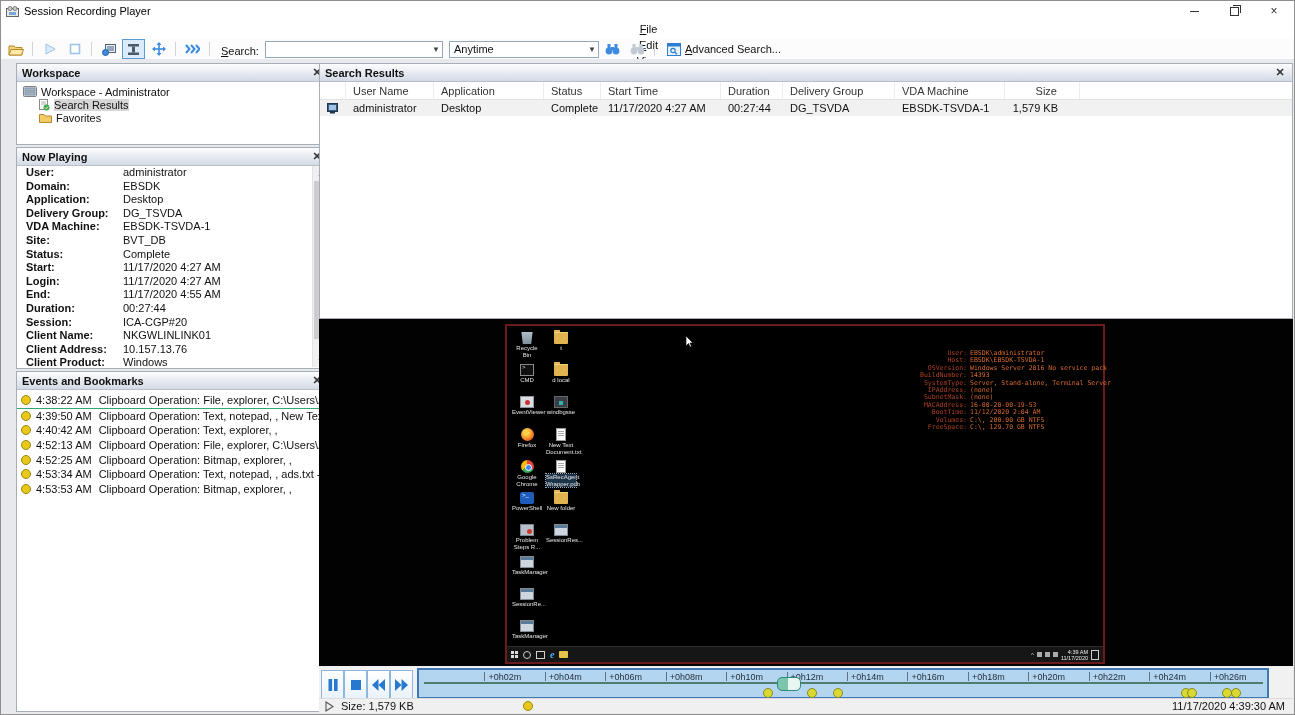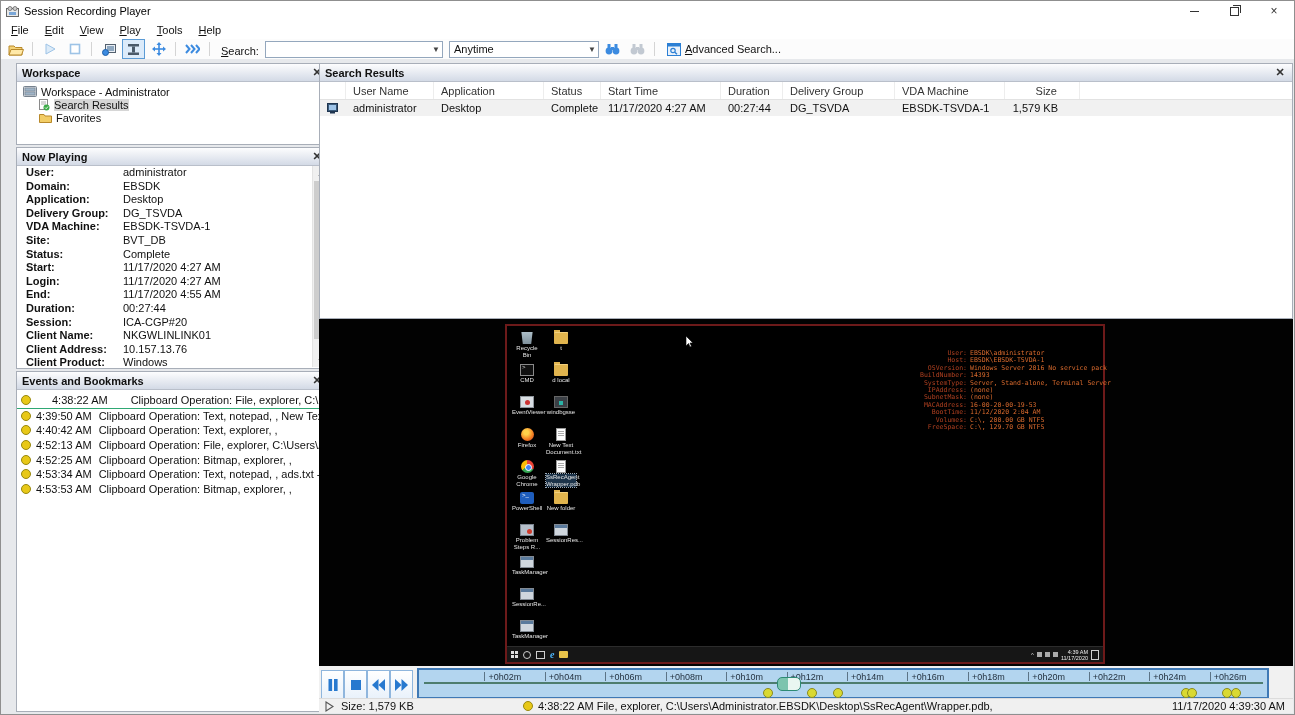--- a/index.html
+++ b/index.html
@@ -10,21 +10,21 @@
   .titlebar{height:20px;display:flex;align-items:center;gap:5px;padding:0 0 0 5px;background:#fff;}
   .app-icon{width:13px;height:11px;flex:none}
   .title-text{font-size:11px;color:#000;}
   .win-controls{margin-left:auto;display:flex;height:20px;}
   .win-btn{width:40px;display:flex;align-items:center;justify-content:center;color:#333;}
   .glyph-min{width:9px;height:1px;background:#333;}
   .glyph-restore{width:7px;height:7px;border:1px solid #333;position:relative;background:#fff;}
   .glyph-restore:before{content:"";position:absolute;left:2px;top:-3px;width:7px;height:7px;border:1px solid #333;border-bottom:none;border-left:none;}
   .glyph-close{font-size:12px;color:#333;line-height:1;}
   
-  .menubar{height:18px;display:flex;align-items:center;background:#fff;padding-left:2px;}
+  .menubar{height:18px;display:flex;align-items:center;background:#fff;padding-left:2px;flex-direction:column;}
   .menu-item{padding:2px 8px;}
   .toolbar{height:20px;display:flex;align-items:center;gap:2px;padding:0 3px;background:#fcfcfc;border-bottom:1px solid #d8d8d8;}
   .tbtn{width:21px;height:18px;display:flex;align-items:center;justify-content:center;flex:none;border:1px solid transparent;}
   .tbtn.pressed{border:1px solid #5b9bd5;background:#dcebfa;}
   .tsep{width:1px;height:14px;background:#d4d4d4;margin:0 3px;flex:none;}
   .tb-label{margin:4px 4px 0 6px;}
   .combo{height:17px;border:1px solid #94a7bd;background:#fff;display:flex;align-items:center;padding:0 2px 0 4px;box-sizing:border-box;}
   .combo .arrow{margin-left:auto;font-size:8px;color:#444;padding-left:4px;}
   .combo-search{width:178px;}
   .combo-time{width:150px;margin-left:4px;}
@@ -44,21 +44,21 @@
   .tree-label.sel{background:#d6d6d6;}
   .np-body{position:absolute;top:18px;left:1px;right:16px;bottom:1px;overflow:hidden;}
   .np-row{display:flex;height:13.6px;padding-left:8px;white-space:nowrap;}
   .np-label{width:97px;font-weight:bold;flex:none;}
   .scrollbar{position:absolute;top:18px;right:1px;bottom:1px;width:15px;background:#f0f0f0;border-left:1px solid #e3e3e3;}
   .sb-arrow{height:14px;display:flex;align-items:center;justify-content:center;font-size:7px;color:#555;}
   .sb-arrow.down{position:absolute;bottom:0;left:0;right:0;}
   .sb-thumb{position:absolute;top:15px;left:1px;right:1px;height:158px;background:#cdcdcd;}
   .ev-body{padding-top:3px;}
   .ev-row{display:flex;align-items:center;height:14.6px;padding:0 2px 0 4px;white-space:nowrap;overflow:hidden;}
-  .ev-row.sel{border-bottom:1px solid var(--selected-row-underline);gap:16px;}
+  .ev-row.sel{border-bottom:1px solid var(--selected-row-underline);}
   .ev-dot{width:8px;height:8px;border-radius:50%;background:var(--event-marker-yellow);border:1px solid #98880f;margin-right:5px;flex:none;}
   .ev-time{margin-right:7px;flex:none;}
   
   .right-pane{position:absolute;left:318px;right:1px;top:4px;bottom:1px;}
   .sr-panel{position:absolute;top:0;left:0;right:0;height:256px;background:#fff;border:1px solid #a8aeb8;box-sizing:border-box;}
   .sr-colhead{display:flex;height:17px;border-bottom:1px solid #e2e2e2;color:#333;}
   .sr-col{display:flex;align-items:center;padding-left:7px;box-sizing:border-box;border-right:1px solid #ededed;white-space:nowrap;overflow:hidden;flex:none;}
   .sr-col.right,.sr-cell.right{justify-content:flex-end;padding-right:22px;padding-left:0;}
   .sr-row{display:flex;height:16px;align-items:center;background:#f1f1f1;}
   .sr-cell{display:flex;align-items:center;padding-left:7px;box-sizing:border-box;white-space:nowrap;overflow:hidden;flex:none;}
@@ -653,20 +653,19 @@
 
       <div class="statusbar">
         <div class="sbl">
           <svg width="9" height="11" viewBox="0 0 9 11">
             <polygon points="1,1 8,5.5 1,10" fill="none" stroke="#555" stroke-width="1.1"></polygon>
           </svg>
           <span>Size: 1,579 KB</span>
         </div>
         <div class="sbm">
           <span class="mini-dot"></span>
-          <span>4:38:22 AM  File, explorer, C:\Users\Administrator.EBSDK\Desktop\SsRecAgent\Wrapper.pdb,</span>
         </div>
         <div class="sbr">11/17/2020 4:39:30 AM</div>
       </div>
 
     </div>
   </div>
 </div>
 
 </body></html>

